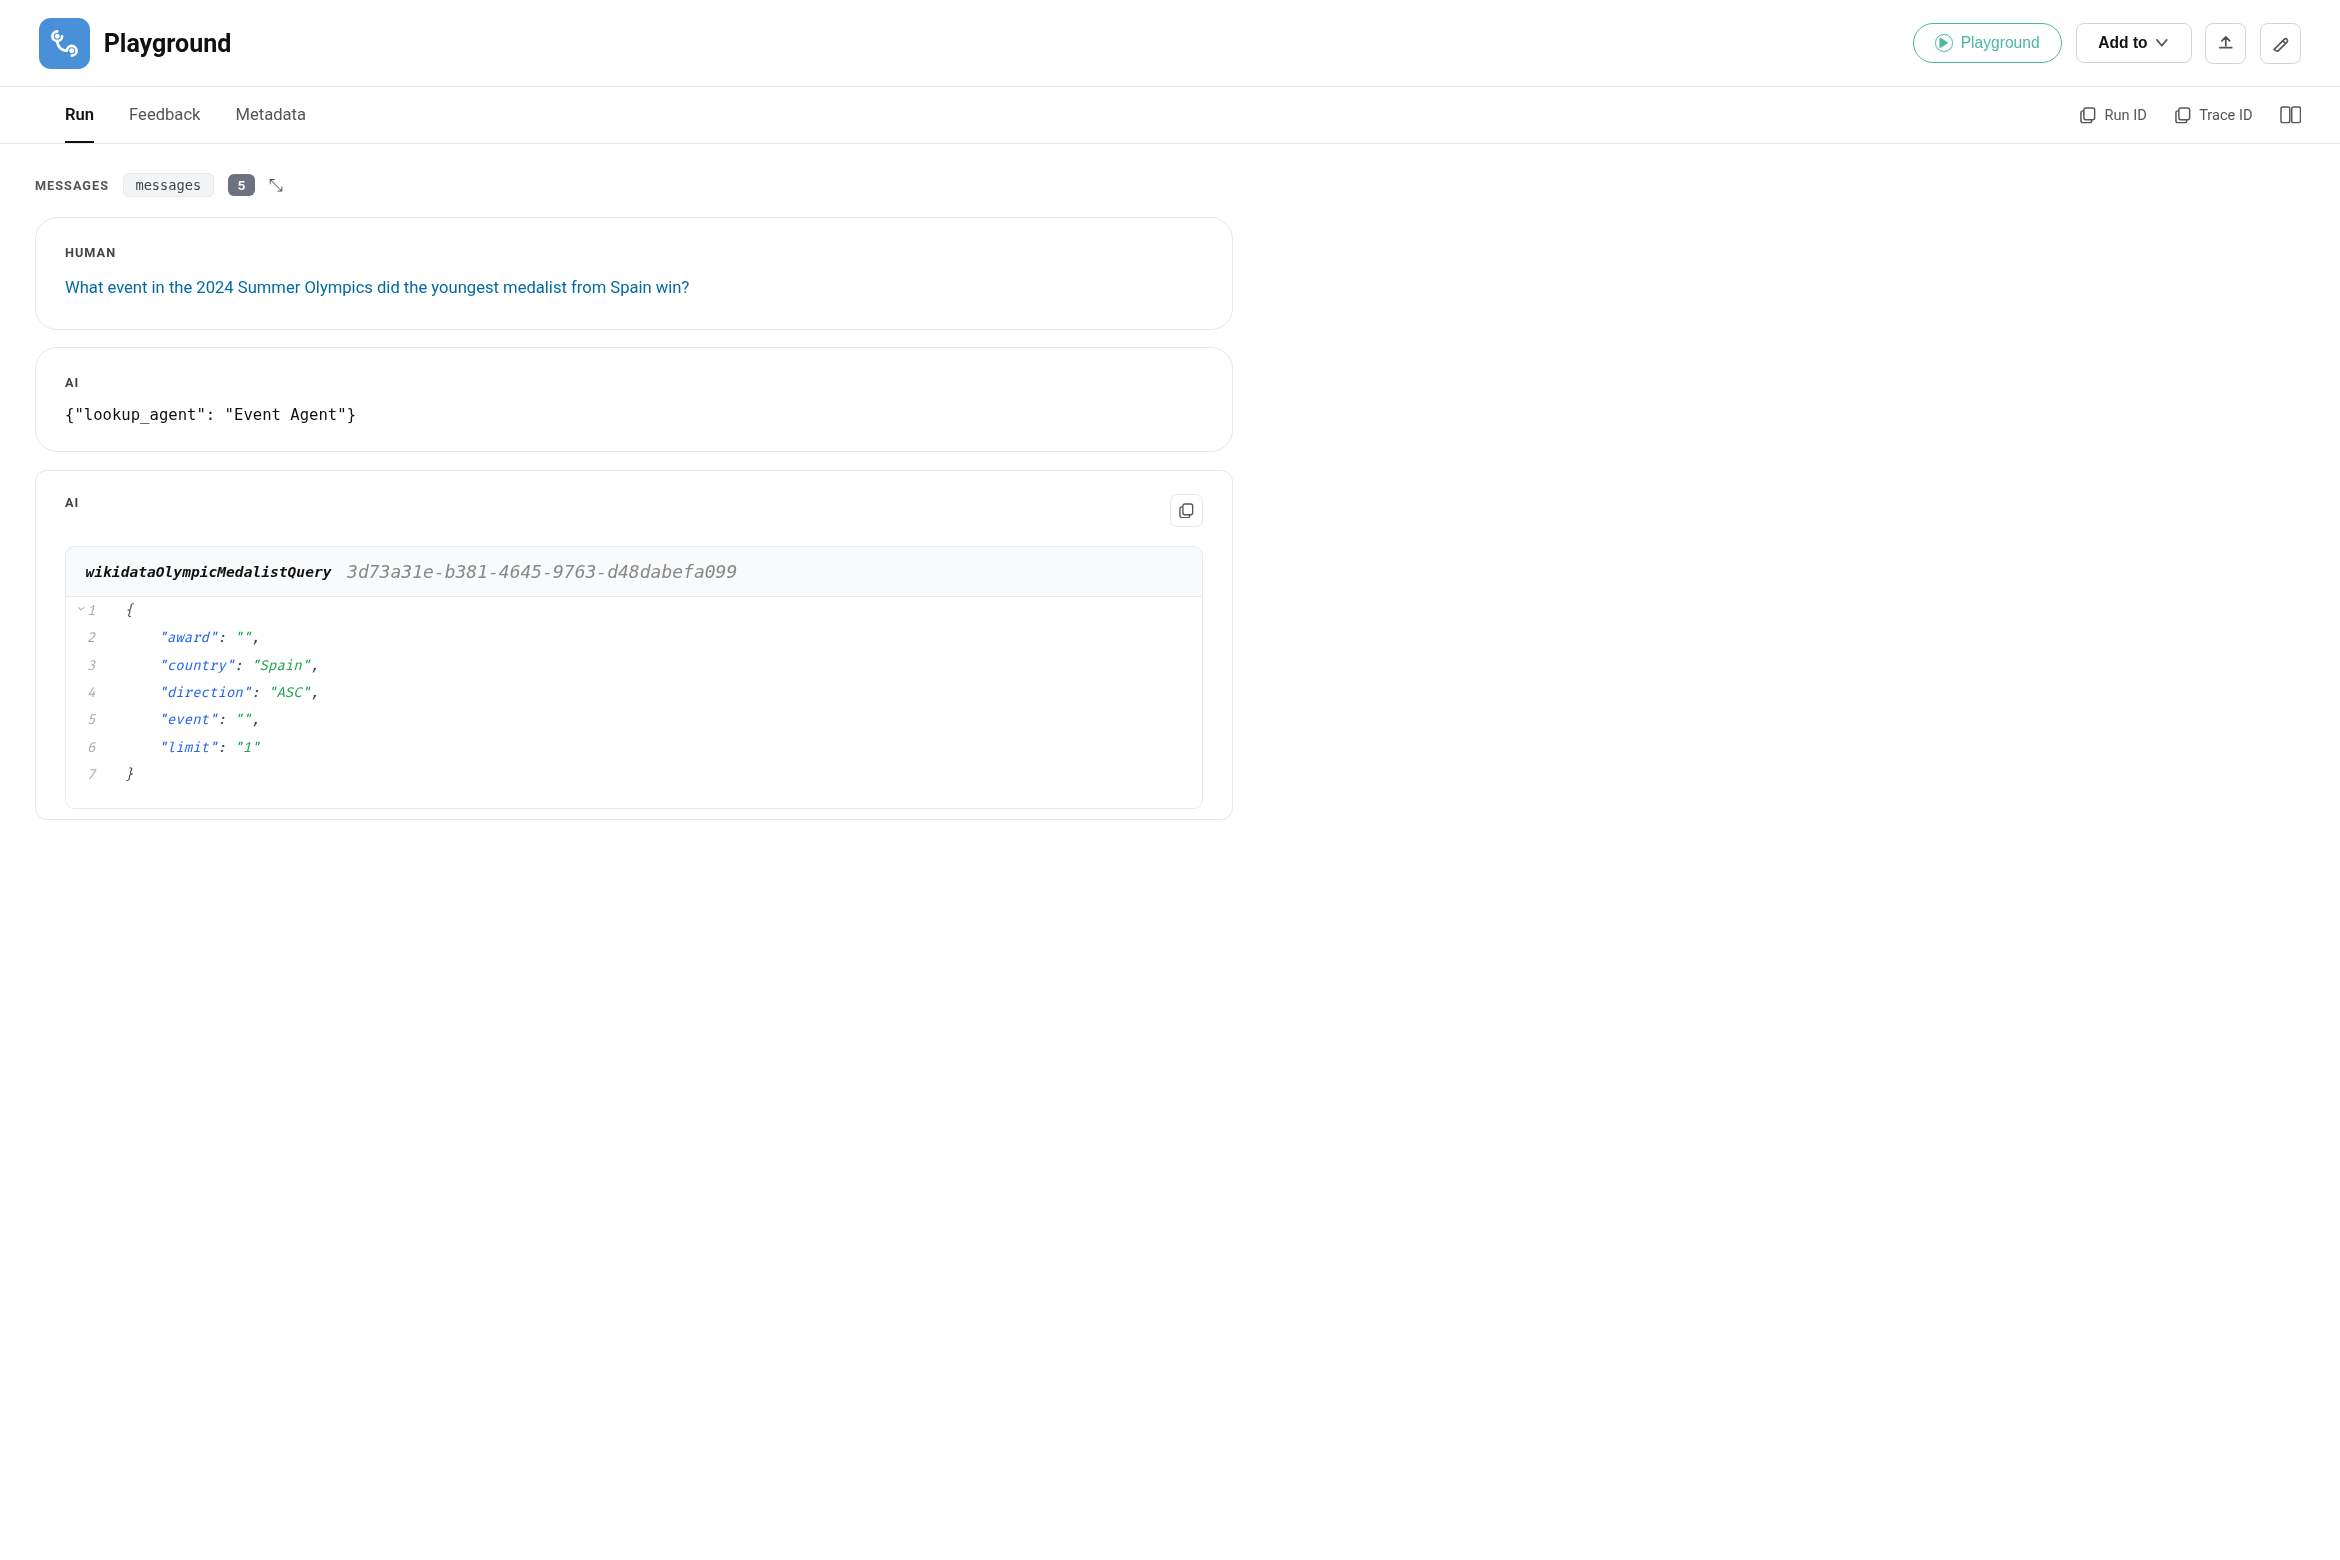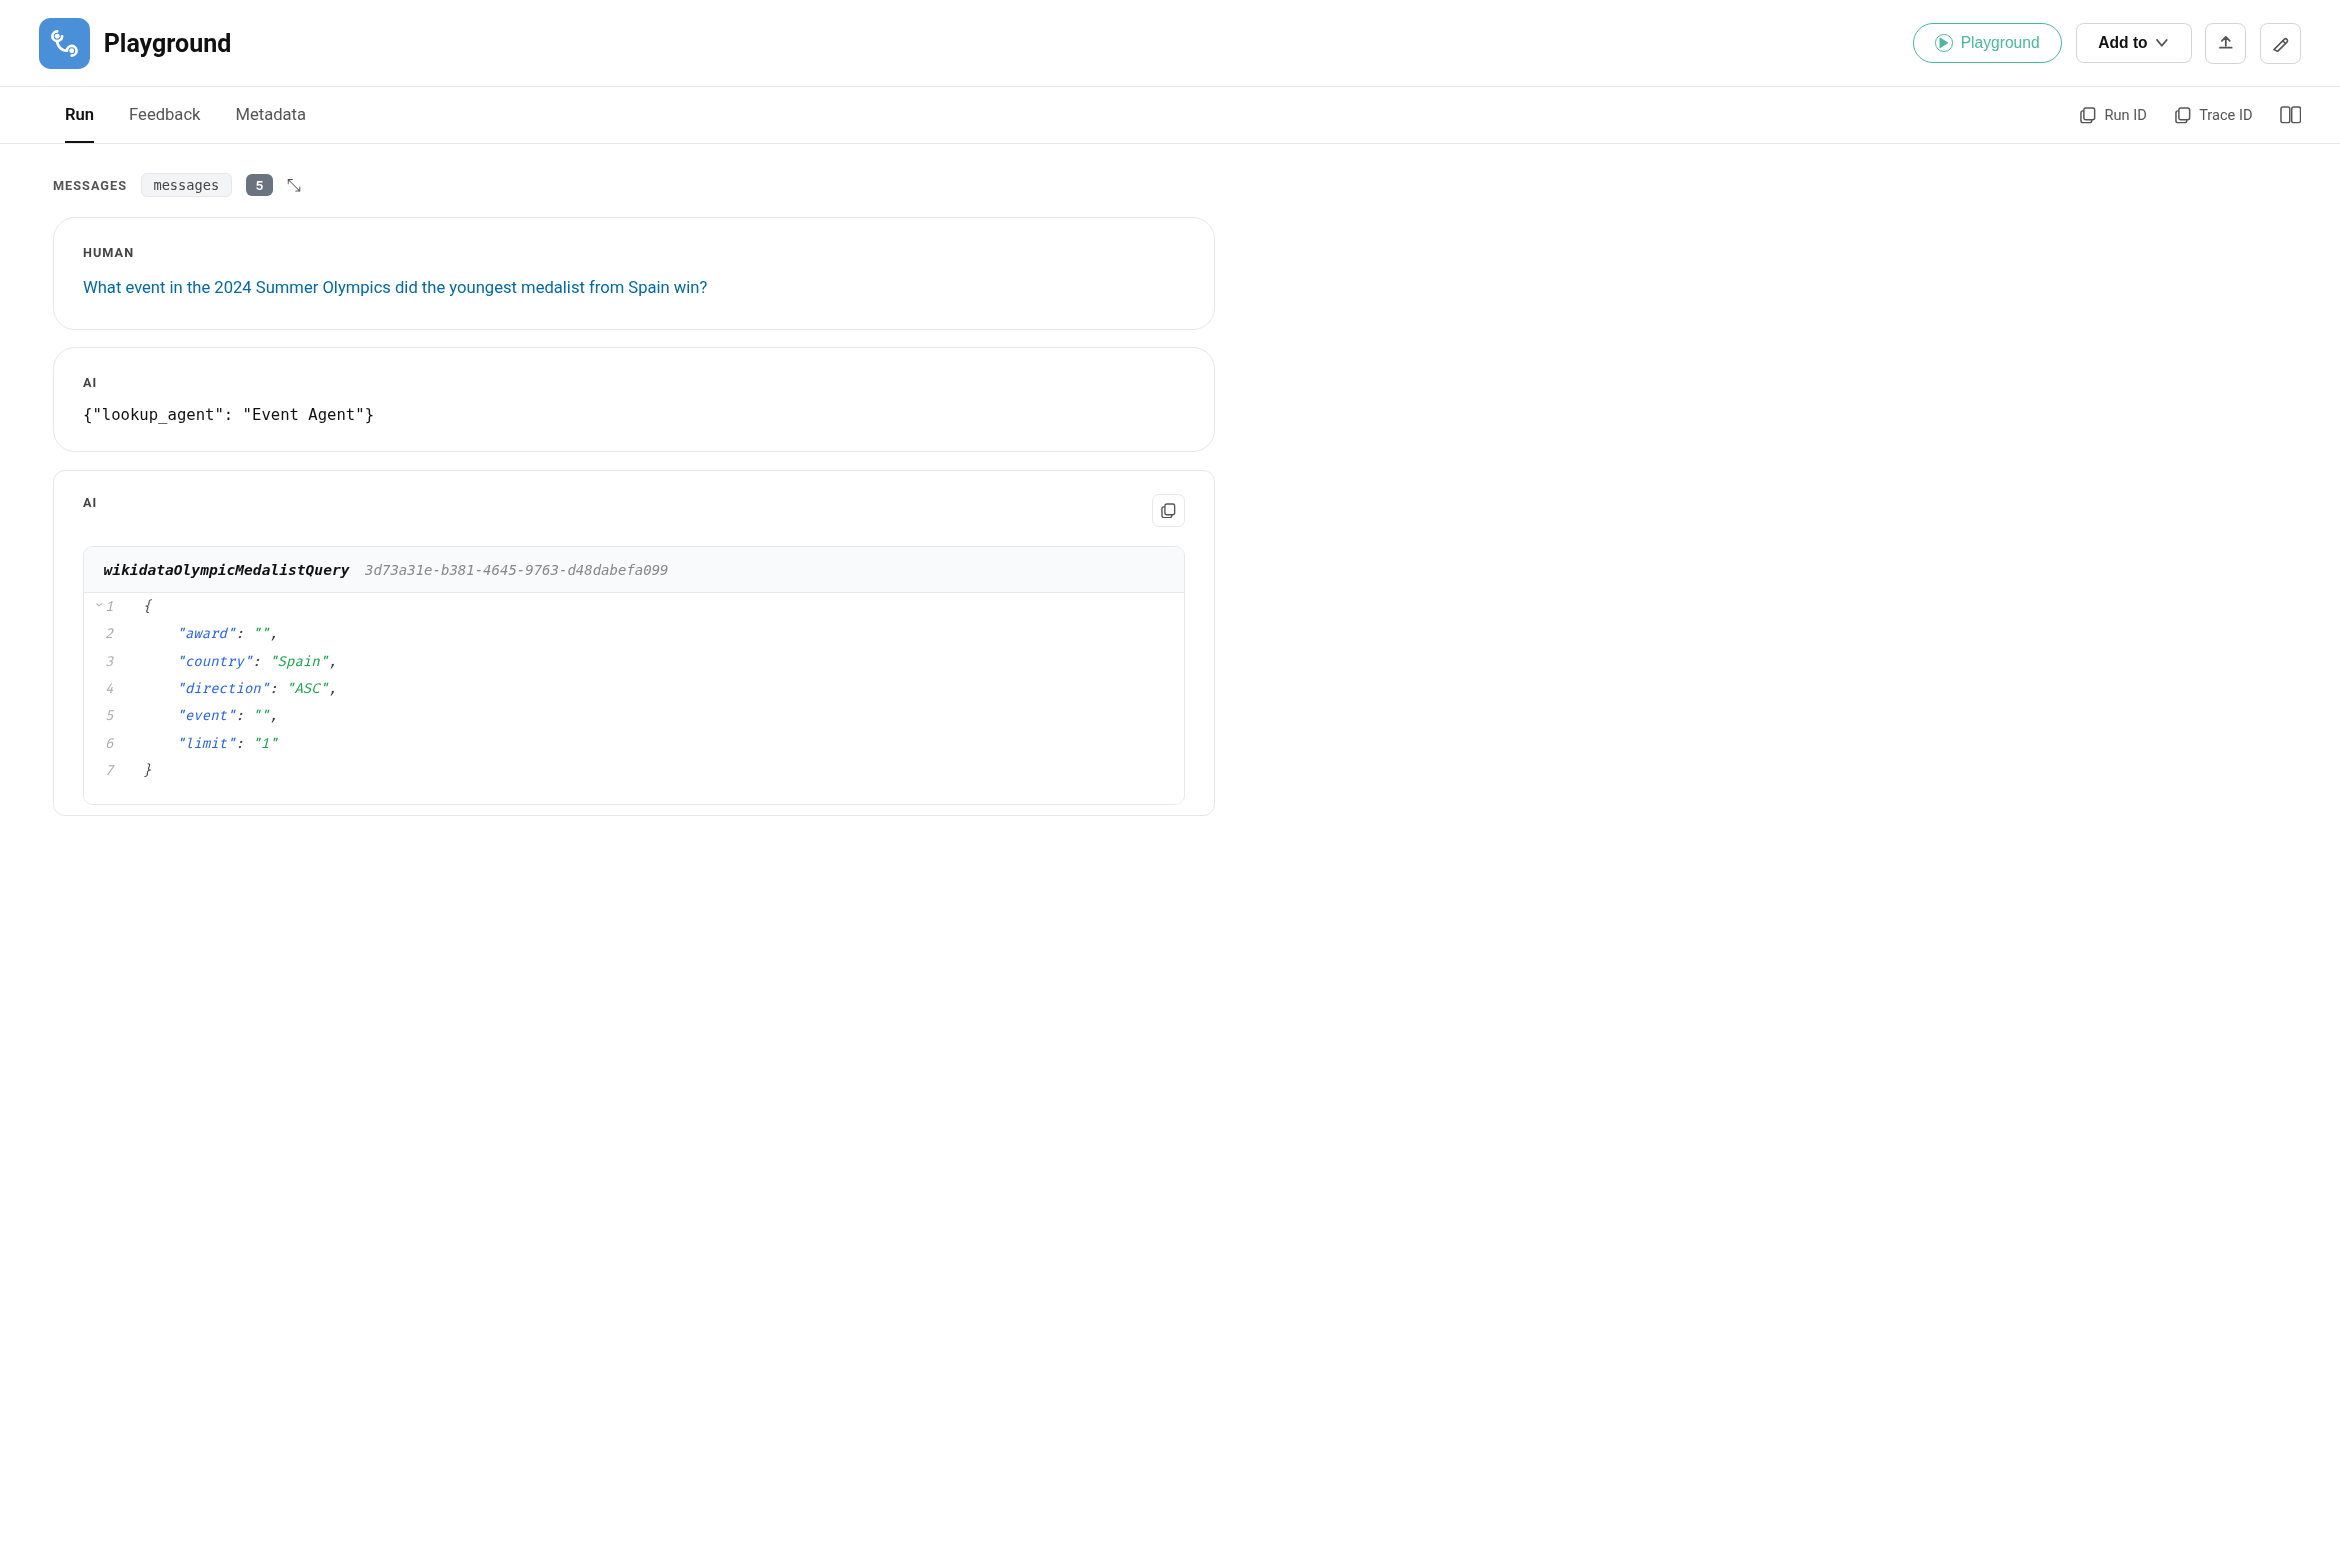--- a/index.html
+++ b/index.html
@@ -126,21 +126,21 @@
       display: flex;
       align-items: flex-start;
       gap: 7.8px;
       font-size: 14.6px;
       color: #555;
       cursor: pointer;
     }
 
     
     .main {
-      padding: 29px 53px;
+      padding: 29px 35px;
       max-width: 1268px;
     }
 
     
     .messages-header {
       display: flex;
       align-items: center;
       gap: 13.7px;
       margin-bottom: 19.5px;
     }
@@ -244,21 +244,21 @@
       border-bottom: 1px solid #e5e7eb;
     }
     .tool-name {
       font-family: monospace;
       font-size: 14.6px;
       font-weight: 600;
       color: #111;
     }
     .tool-id {
       font-family: monospace;
-      font-size: 14px;
+      font-size: 18px;
       color: #888;
     }
 
     
     .code-block {
       background: #fff;
       padding: 0 0 19.5px 0;
     }
     .code-line {
       display: flex;

